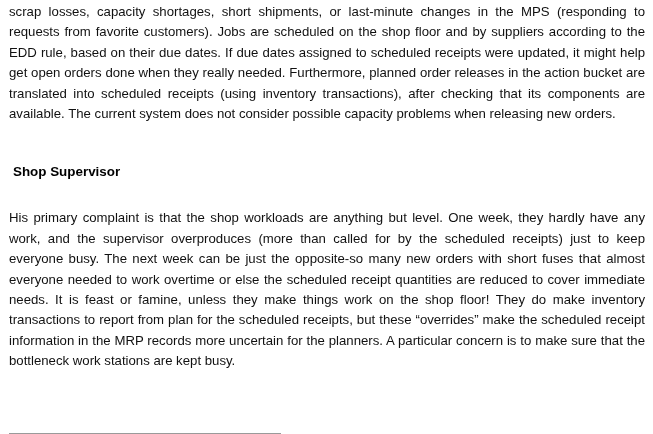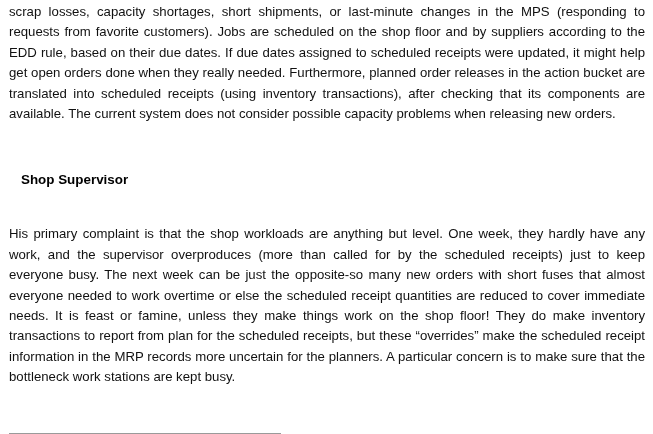--- a/index.html
+++ b/index.html
@@ -26,21 +26,21 @@
     font-size: 13.2px;
     line-height: 20.4px;
     text-align: justify;
     text-justify: inter-word;
     color: #111111;
   }
   .para-top {
     padding-top: 2px;
   }
   h2.section-heading {
-    margin: 12px;
+    margin: 4px;
     font-size: 13.4px;
     line-height: 20px;
     font-weight: bold;
     color: #000000;
     text-align: left;
   }
   .gap-before-heading {
     height: 34px;
   }
   .gap-after-heading {

